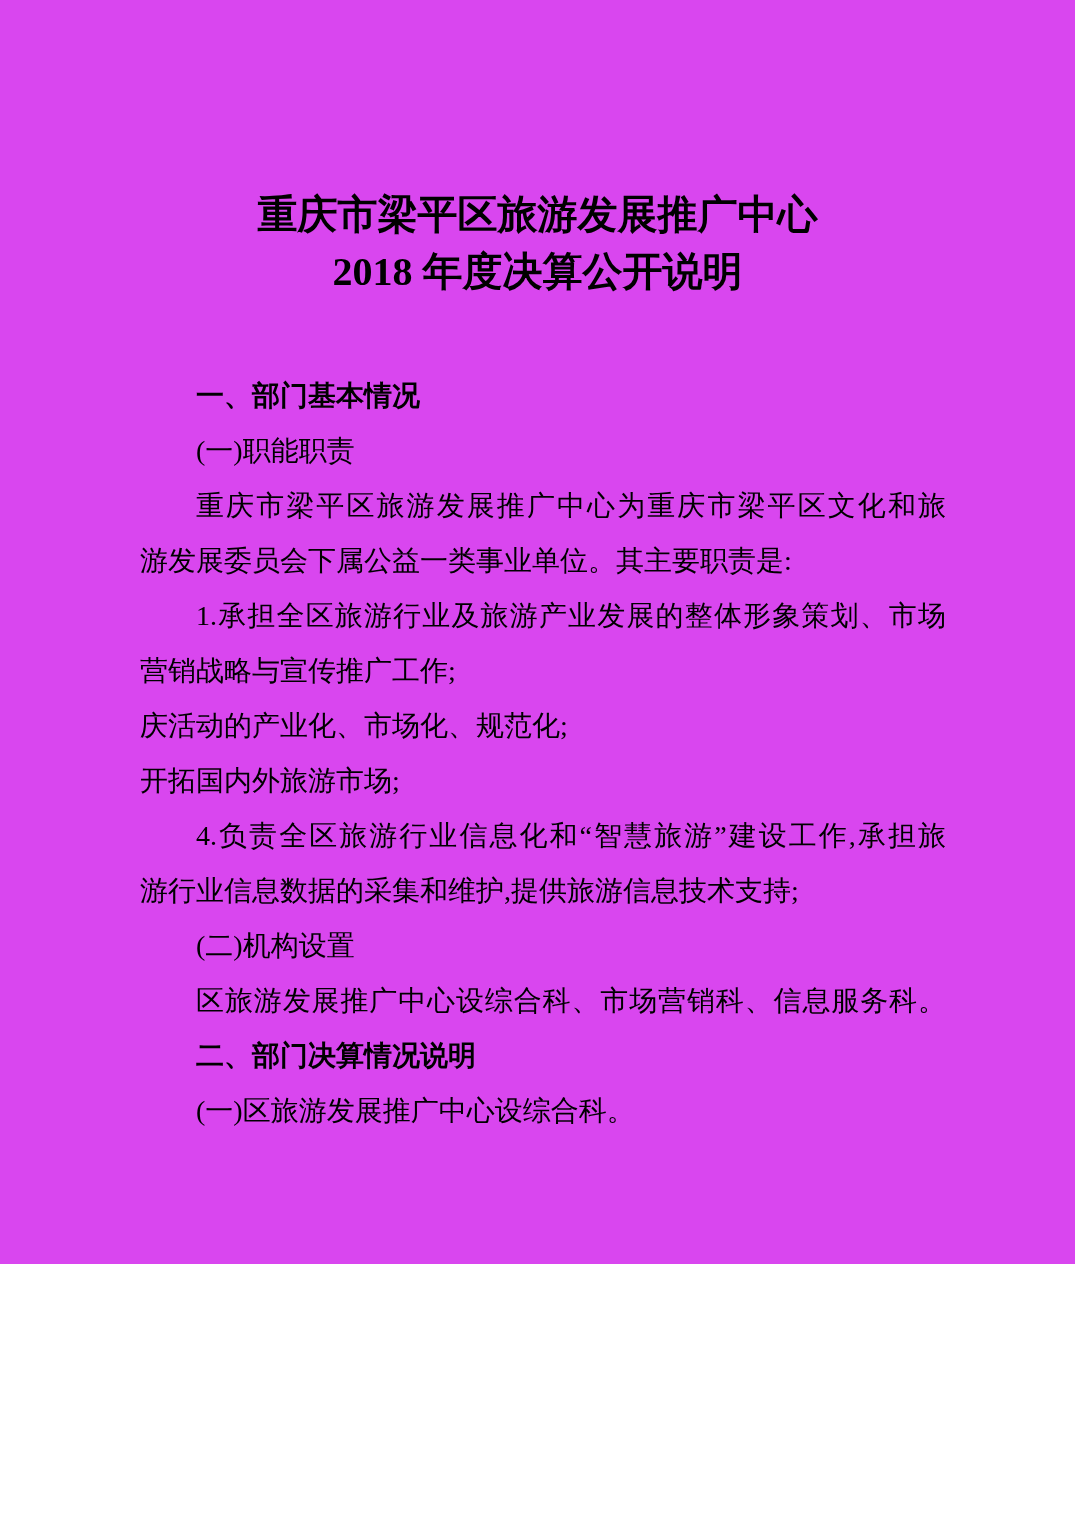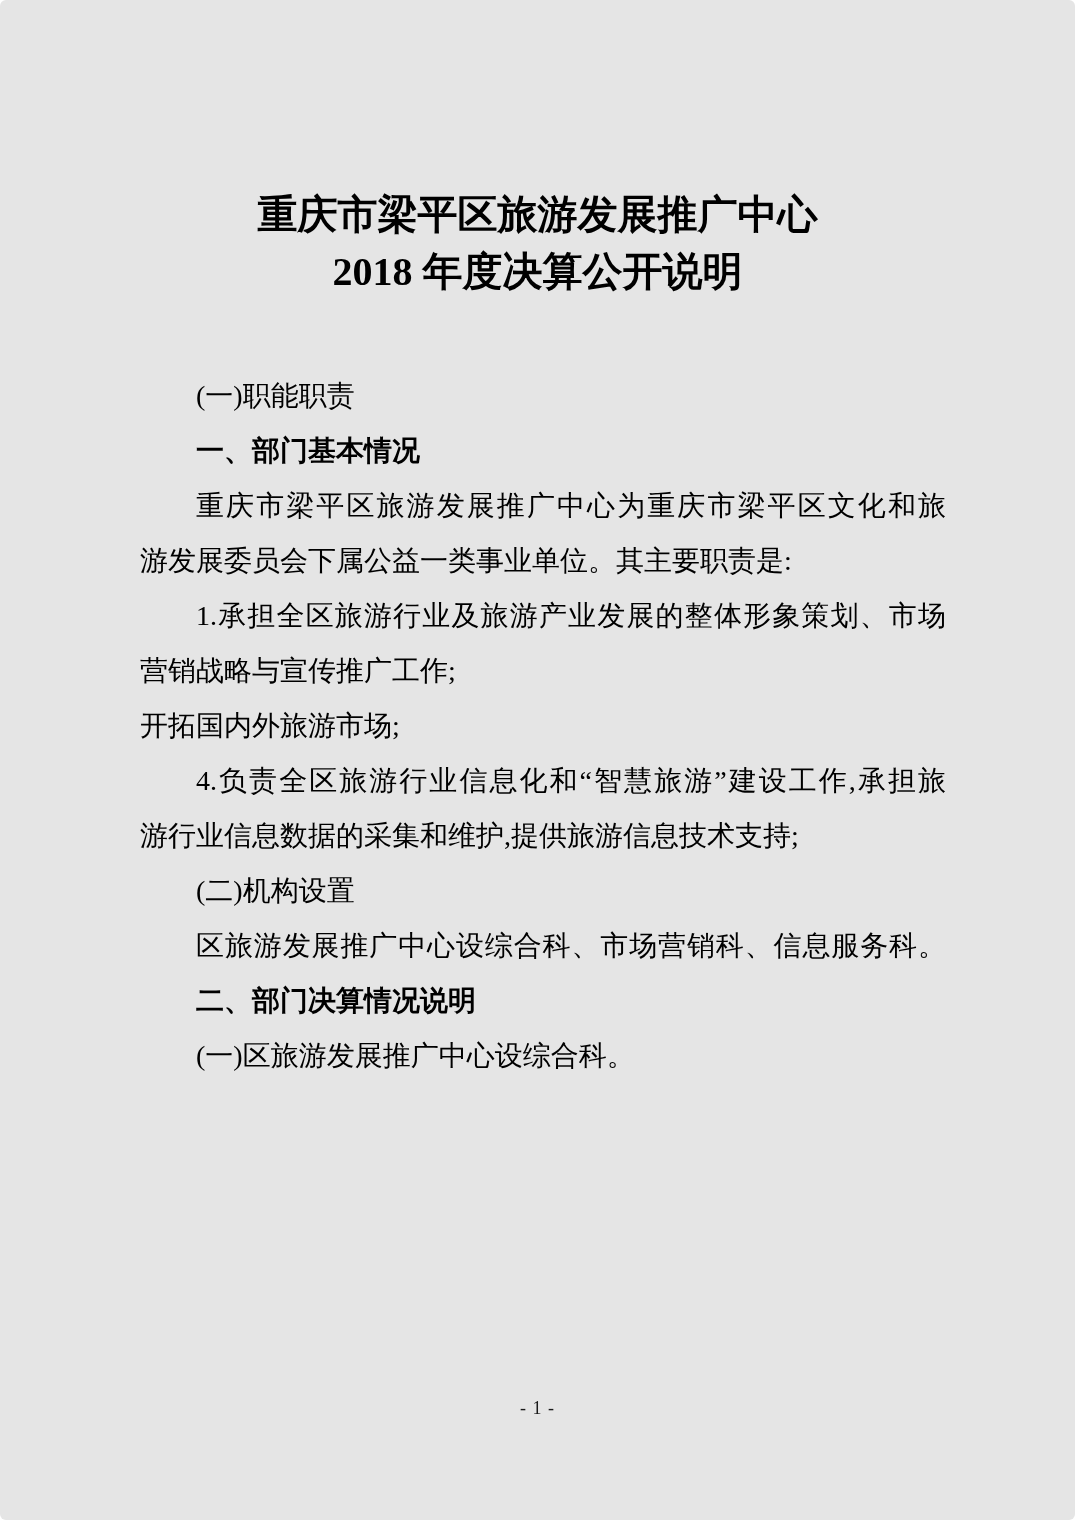--- a/index.html
+++ b/index.html
@@ -3,26 +3,25 @@
 <meta charset="utf-8">
 <style>
   html, body {
     margin: 0;
     padding: 0;
     background: #ffffff;
   }
   .page {
     position: relative;
     width: 1075px;
-    height: 1520px;
+    height: 1264px;
     margin: 0 auto;
-    background: #e5e5e5;
+    background: #d946ef;
     overflow: hidden;
     color: #000000;
-    border-radius: 6px;
   }
   
   .doc-title {
     padding-top: 186px;
     text-align: center;
     font-family: "Liberation Serif", "DejaVu Serif", serif;
     font-weight: 700;
     font-size: 40px;
     line-height: 57px;
     color: #000000;
@@ -82,30 +81,31 @@
 
 <div class="page">
 
   <header class="doc-title">
     <div class="title-line">重庆市梁平区旅游发展推广中心</div>
     <div class="title-line">2018 年度决算公开说明</div>
   </header>
 
   <main class="doc-body">
 
+    <div class="line heading-hei indent">一、部门基本情况</div>
+
     <div class="line heading-kai indent">(一)职能职责</div>
-
-    <div class="line heading-hei indent">一、部门基本情况</div>
 
     <div class="line indent full">重庆市梁平区旅游发展推广中心为重庆市梁平区文化和旅</div>
     <div class="line">游发展委员会下属公益一类事业单位。其主要职责是:</div>
 
     <div class="line indent full">1.承担全区旅游行业及旅游产业发展的整体形象策划、市场</div>
     <div class="line">营销战略与宣传推广工作;</div>
 
+    <div class="line">庆活动的产业化、市场化、规范化;</div>
 
     <div class="line">开拓国内外旅游市场;</div>
 
     <div class="line indent full">4.负责全区旅游行业信息化和“智慧旅游”建设工作,承担旅</div>
     <div class="line">游行业信息数据的采集和维护,提供旅游信息技术支持;</div>
 
 
     <div class="line heading-kai indent">(二)机构设置</div>
 
     <div class="line indent full">区旅游发展推广中心设综合科、市场营销科、信息服务科。</div>

